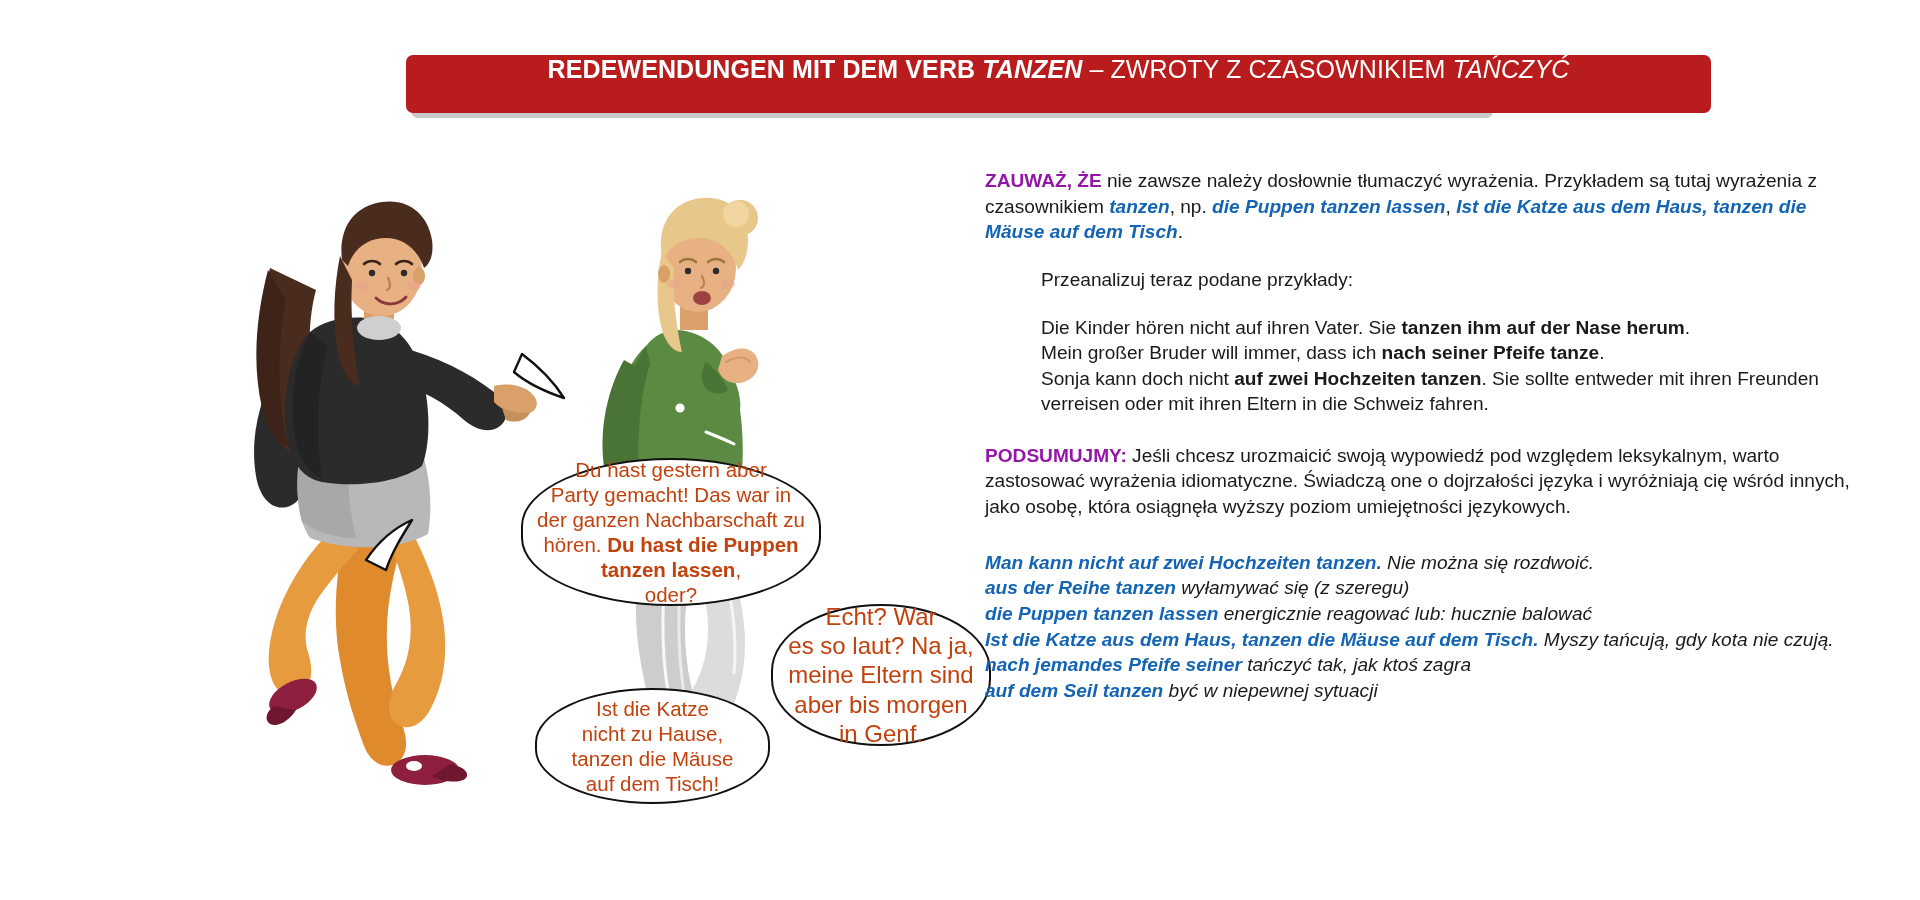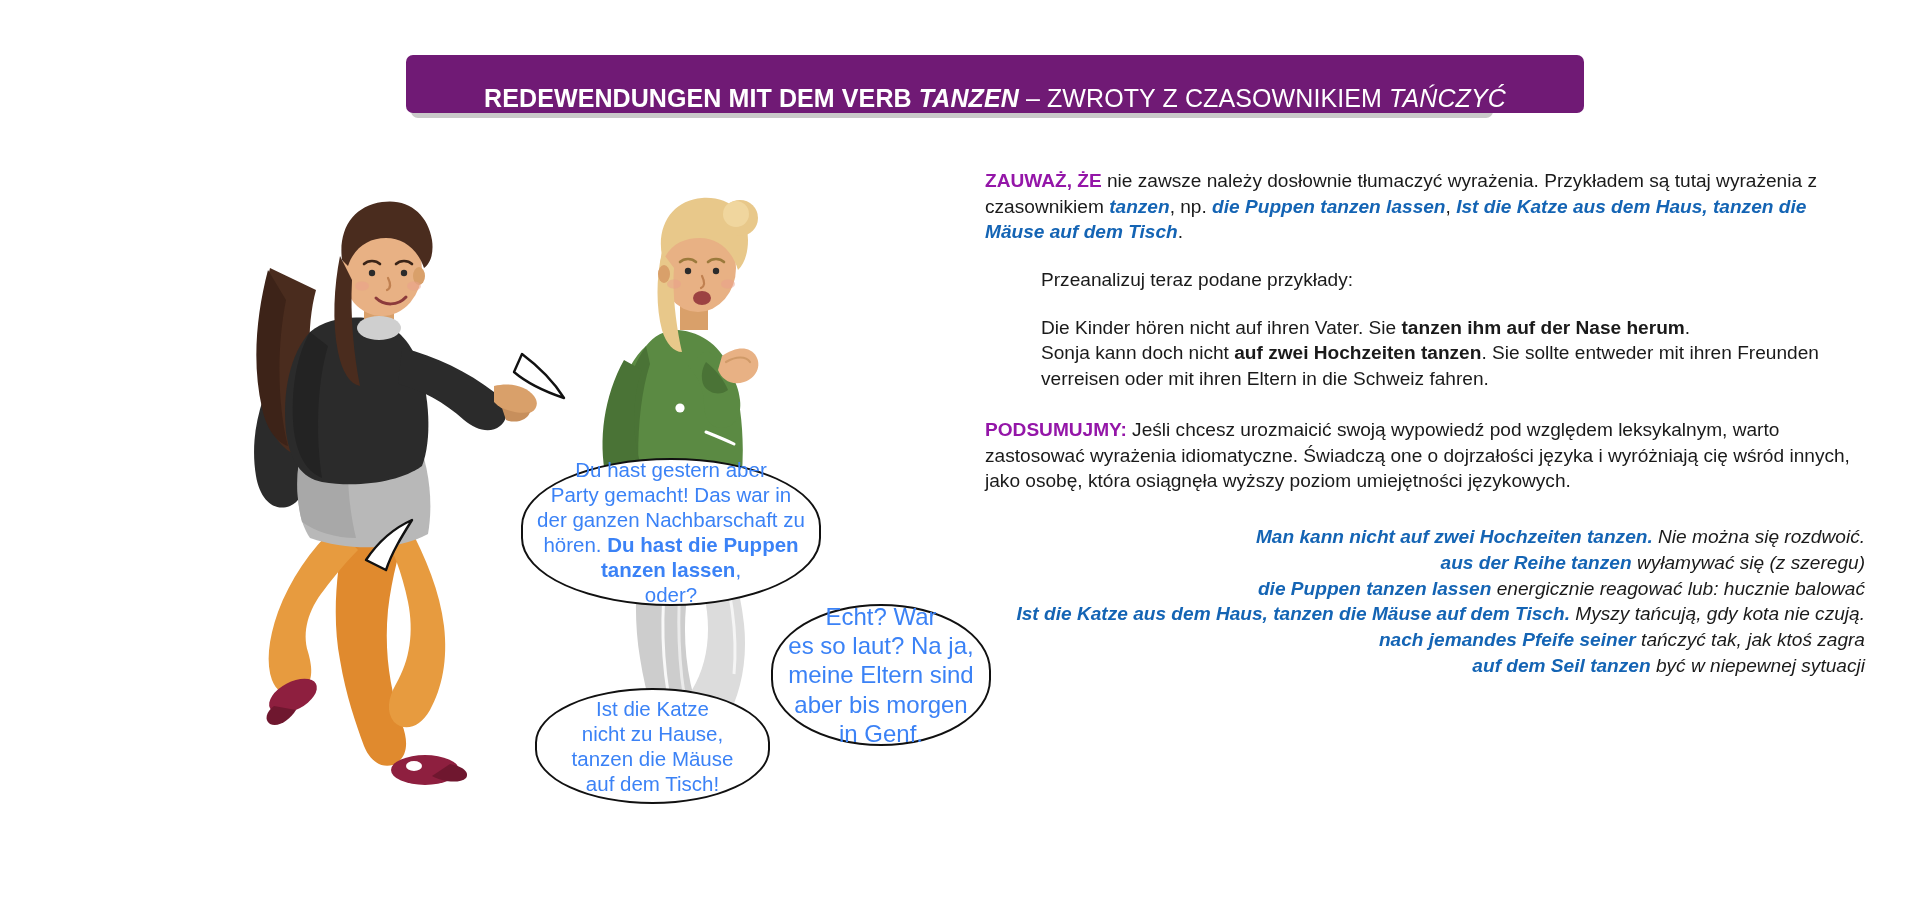--- a/index.html
+++ b/index.html
@@ -24,25 +24,25 @@
   .banner-shadow {
     position: absolute;
     left: 5px; top: 5px;
     width: 1082px; height: 58px;
     background: #c9c9c9;
     border-radius: 7px;
   }
   .banner {
     position: absolute;
     left: 0; top: 0;
-    width: 1178px; height: 58px;
-    background: #701a75;
+    width: 1305px; height: 58px;
+    background: #b91c1c;
     border-radius: 7px;
     display: flex;
-    align-items: flex-end;
+    align-items: flex-start;
     justify-content: center;
     color: #ffffff;
     white-space: nowrap;
   }
   .banner-title {
     font-size: 25px;
     letter-spacing: 0.1px;
   }
   .banner-title .b { font-weight: bold; }
   .banner-title .bi { font-weight: bold; font-style: italic; }
@@ -58,21 +58,21 @@
     height: 690px;
   }
   .illustration svg { display: block; }
 
   
   .bubble {
     position: absolute;
     background: #ffffff;
     border: 2.4px solid #111111;
     text-align: center;
-    color: #3b82f6;
+    color: #c2410c;
     line-height: 1.22;
     display: flex;
     align-items: center;
     justify-content: center;
   }
   .bubble-text { padding: 4px 10px; }
   .bubble b { font-weight: bold; }
 
   #bubble-1 {
     left: 371px; top: 318px;
@@ -115,21 +115,20 @@
     margin-left: 56px;
   }
   .examples .lead { margin-bottom: 22px; }
   .examples .ex { line-height: 1.335; }
 
   .summary { margin-top: 26px; }
 
   .glossary {
     margin-top: 30px;
     line-height: 1.345;
-    text-align: right;
   }
   .gloss-row { white-space: nowrap; }
   .gloss-de {
     color: #1464b4;
     font-weight: bold;
     font-style: italic;
   }
   .gloss-pl {
     color: #1a1a1a;
     font-style: italic;
@@ -305,20 +304,23 @@
     <span class="kw">ZAUWAŻ, ŻE</span><span> nie zawsze należy dosłownie tłumaczyć wyrażenia. Przykładem są tutaj wyrażenia z czasownikiem </span><span class="de">tanzen</span><span>, np. </span><span class="de">die Puppen tanzen lassen</span><span>, </span><span class="de">Ist die Katze aus dem Haus, tanzen die Mäuse auf dem Tisch</span><span>.</span>
   </div>
 
   <div class="examples">
     <div class="lead">Przeanalizuj teraz podane przykłady:</div>
 
     <div class="ex">
       <span>Die Kinder hören nicht auf ihren Vater. Sie </span><span class="bold">tanzen ihm auf der Nase herum</span><span>.</span>
     </div>
     <div class="ex">
+      <span>Mein großer Bruder will immer, dass ich </span><span class="bold">nach seiner Pfeife tanze</span><span>.</span>
+    </div>
+    <div class="ex">
       <span>Sonja kann doch nicht </span><span class="bold">auf zwei Hochzeiten tanzen</span><span>. Sie sollte entweder mit ihren Freunden verreisen oder mit ihren Eltern in die Schweiz fahren.</span>
     </div>
   </div>
 
   <div class="para summary">
     <span class="kw">PODSUMUJMY:</span><span> Jeśli chcesz urozmaicić swoją wypowiedź pod względem leksykalnym, warto zastosować wyrażenia idiomatyczne. Świadczą one o dojrzałości języka i wyróżniają cię wśród innych, jako osobę, która osiągnęła wyższy poziom umiejętności językowych.</span>
   </div>
 
   <div class="glossary">
     <div class="gloss-row">

